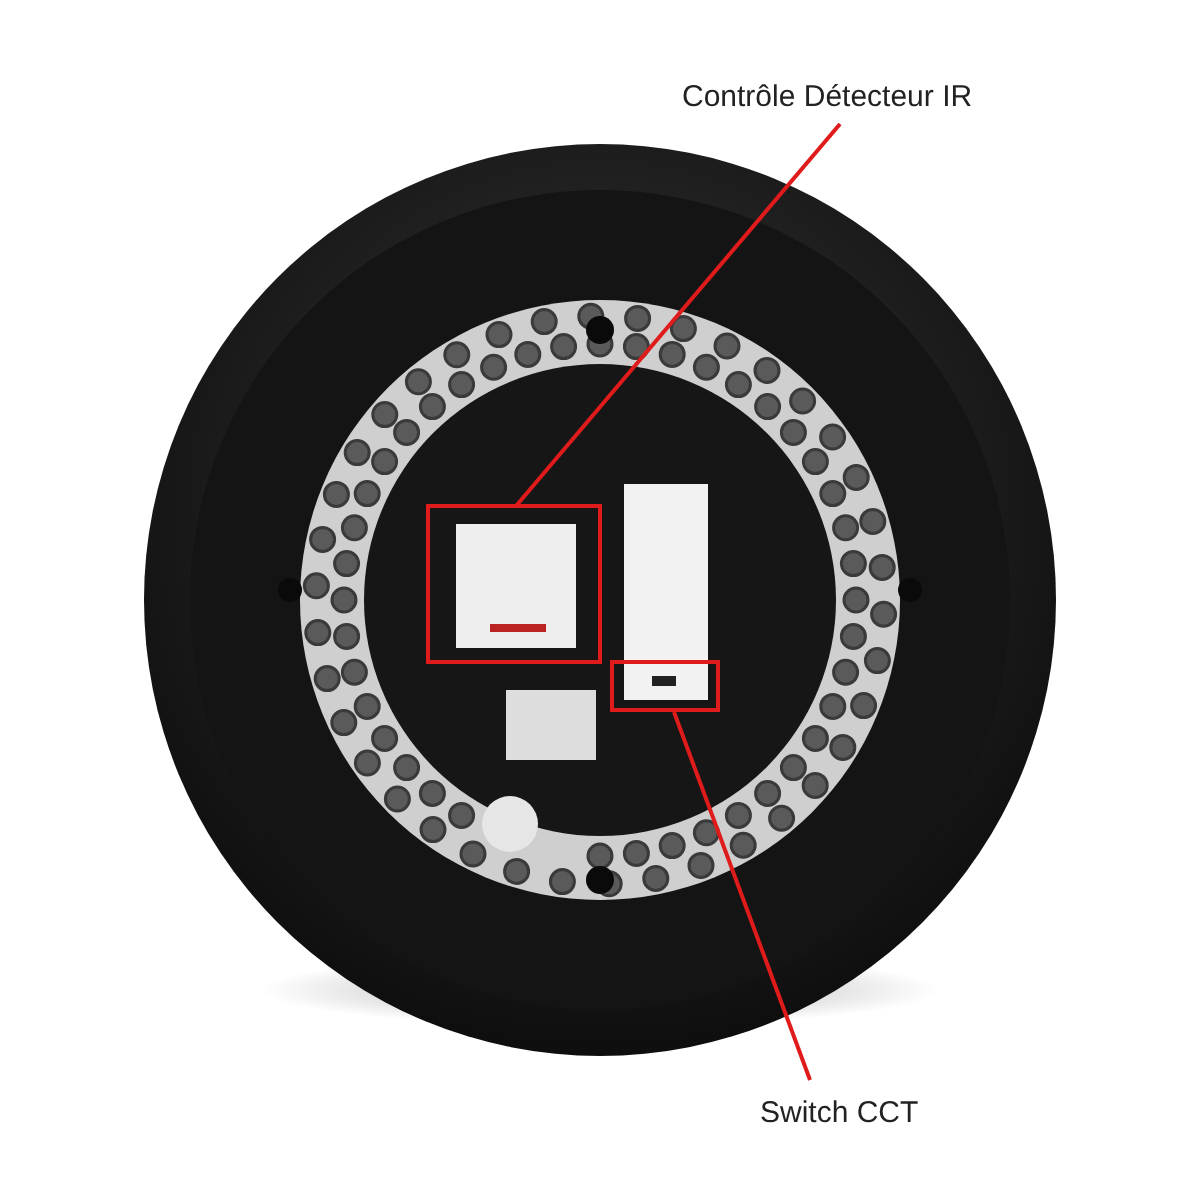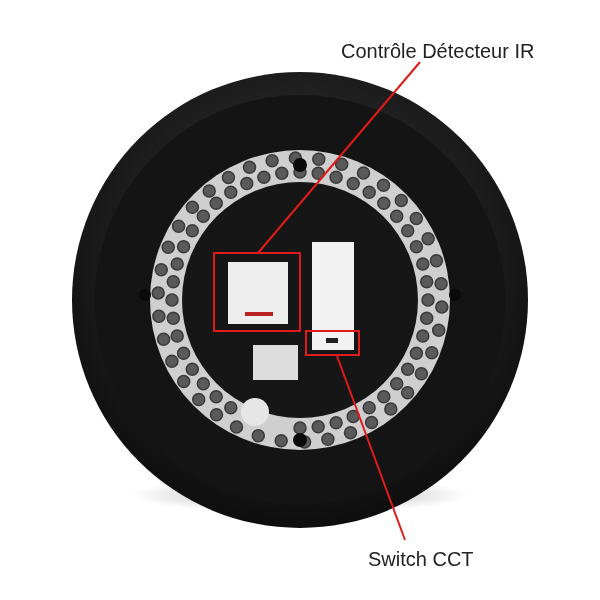--- a/index.html
+++ b/index.html
@@ -1,17 +1,17 @@
 <!DOCTYPE html>
 <html><head>
 <meta charset="utf-8">
 <style>
   html,body{margin:0;padding:0;background:#fff;}
   body{width:600px;height:600px;position:relative;overflow:hidden;font-family:"Liberation Sans",sans-serif;}
-  .label{position:absolute;font-size:20px;color:#222;font-weight:500;white-space:nowrap;}
+  .label{position:absolute;font-size:15px;color:#222;font-weight:500;white-space:nowrap;}
   svg{position:absolute;left:0;top:0;}
 </style>
 </head>
 <body>
 
 <svg width="600" height="600" viewBox="0 0 600 600">
   <defs>
     <radialGradient id="shadow" cx="50%" cy="50%" r="50%">
       <stop offset="0%" stop-color="#000" stop-opacity="0.35"></stop>
       <stop offset="100%" stop-color="#000" stop-opacity="0"></stop>
@@ -123,13 +123,13 @@
   <rect x="253" y="345" width="45" height="35" fill="#ddd"></rect>
   <circle cx="255" cy="412" r="14" fill="#e6e6e6"></circle>
 
   <rect x="214" y="253" width="86" height="78" fill="none" stroke="#e01b1b" stroke-width="2"></rect>
   <rect x="306" y="331" width="53" height="24" fill="none" stroke="#e01b1b" stroke-width="2"></rect>
   <line x1="420" y1="62" x2="258" y2="253" stroke="#e01b1b" stroke-width="2"></line>
   <line x1="337" y1="356" x2="405" y2="540" stroke="#e01b1b" stroke-width="2"></line>
 </svg>
 
 <div class="label" style="left:341px;top:40px;">Contrôle Détecteur IR</div>
-<div class="label" style="left:368px;top:548px;">Switch CCT</div>
+<div class="label" style="left:380px;top:548px;">Switch CCT</div>
 
 </body></html>

